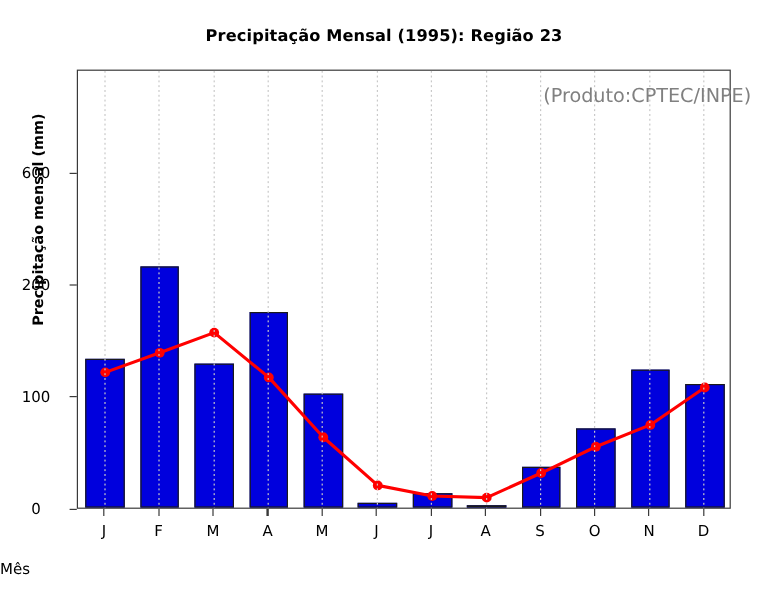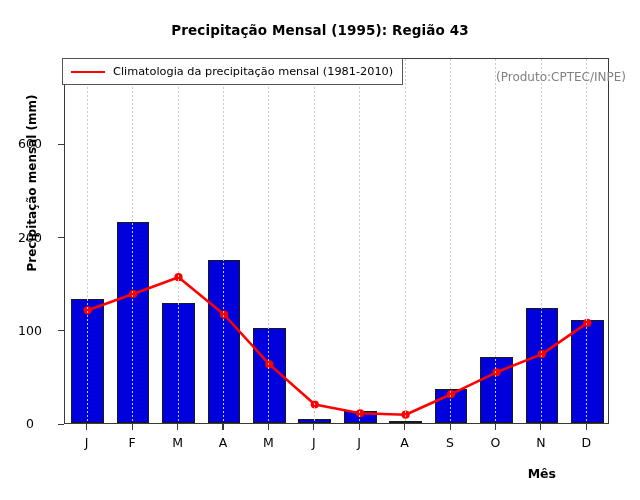--- a/index.html
+++ b/index.html
@@ -27,45 +27,45 @@
   
   .xtick-txt{position:absolute;font-size:12.5px;color:#000;text-align:center;width:40px;}
   .xtick-mark{position:absolute;width:1.1px;height:6px;background:#3a3a3a;}
 
   .axis-y-title{
     position:absolute;left:-118px;top:176px;width:300px;text-align:center;
     font-size:12px;font-weight:bold;color:#000;
     transform:rotate(-90deg);transform-origin:center center;
   }
   .axis-x-title{
-    position:absolute;left:0;top:466px;width:556px;text-align:right;
-    font-size:12.5px;font-weight:bold;color:#000;
+    position:absolute;left:0;top:466px;width:556px;text-align:left;
+    font-size:12.5px;font-weight:normal;color:#000;
   }
 
   
   .legend-box{
     position:absolute;left:62px;top:58px;
     border:1px solid #555;background:#fff;
     padding:6px 9px 6px 8px;display:flex;align-items:center;gap:8px;
     z-index:6;
   }
   .legend-swatch{display:block;width:34px;height:0;border-top:2.2px solid #ff0000;}
   .legend-text{font-size:11.3px;color:#000;white-space:nowrap;}
 
   .producer{
-    position:absolute;right:14px;top:70px;font-size:12px;color:#808080;z-index:6;
+    position:absolute;right:14px;top:70px;font-size:16px;color:#808080;z-index:6;
     white-space:nowrap;
   }
 </style>
 </head>
 <body>
 
 <div id="root">
 
-  <div class="chart-title">Precipitação Mensal (1995): Região 43</div>
+  <div class="chart-title">Precipitação Mensal (1995): Região 23</div>
 
   <div class="plot-area">
 
     <div class="bars-layer" id="bars-layer">
         <div class="bar" style="left: 6.35833px; width: 32.7px; height: 123.554px;"></div>
         <div class="bar" style="left: 51.775px; width: 32.7px; height: 201.417px;"></div>
         <div class="bar" style="left: 97.1917px; width: 32.7px; height: 119.824px;"></div>
         <div class="bar" style="left: 142.608px; width: 32.7px; height: 163.185px;"></div>
         <div class="bar" style="left: 188.025px; width: 32.7px; height: 95.1134px;"></div>
         <div class="bar" style="left: 233.442px; width: 32.7px; height: 3.72994px;"></div>
@@ -142,20 +142,16 @@
       <div class="xtick-txt" style="left: 475.458px; top: 435px;">O</div>
       <div class="xtick-mark" style="left: 540.375px; top: 424px;"></div>
       <div class="xtick-txt" style="left: 520.875px; top: 435px;">N</div>
       <div class="xtick-mark" style="left: 585.792px; top: 424px;"></div>
       <div class="xtick-txt" style="left: 566.292px; top: 435px;">D</div>
     </div>
 
   <div class="axis-y-title">Precipitação mensal (mm)</div>
   <div class="axis-x-title">Mês</div>
 
-  <div class="legend-box">
-    <span class="legend-swatch"></span>
-    <span class="legend-text">Climatologia da precipitação mensal (1981-2010)</span>
-  </div>
 
   <div class="producer">(Produto:CPTEC/INPE)</div>
 
 </div>
 
 </body></html>

